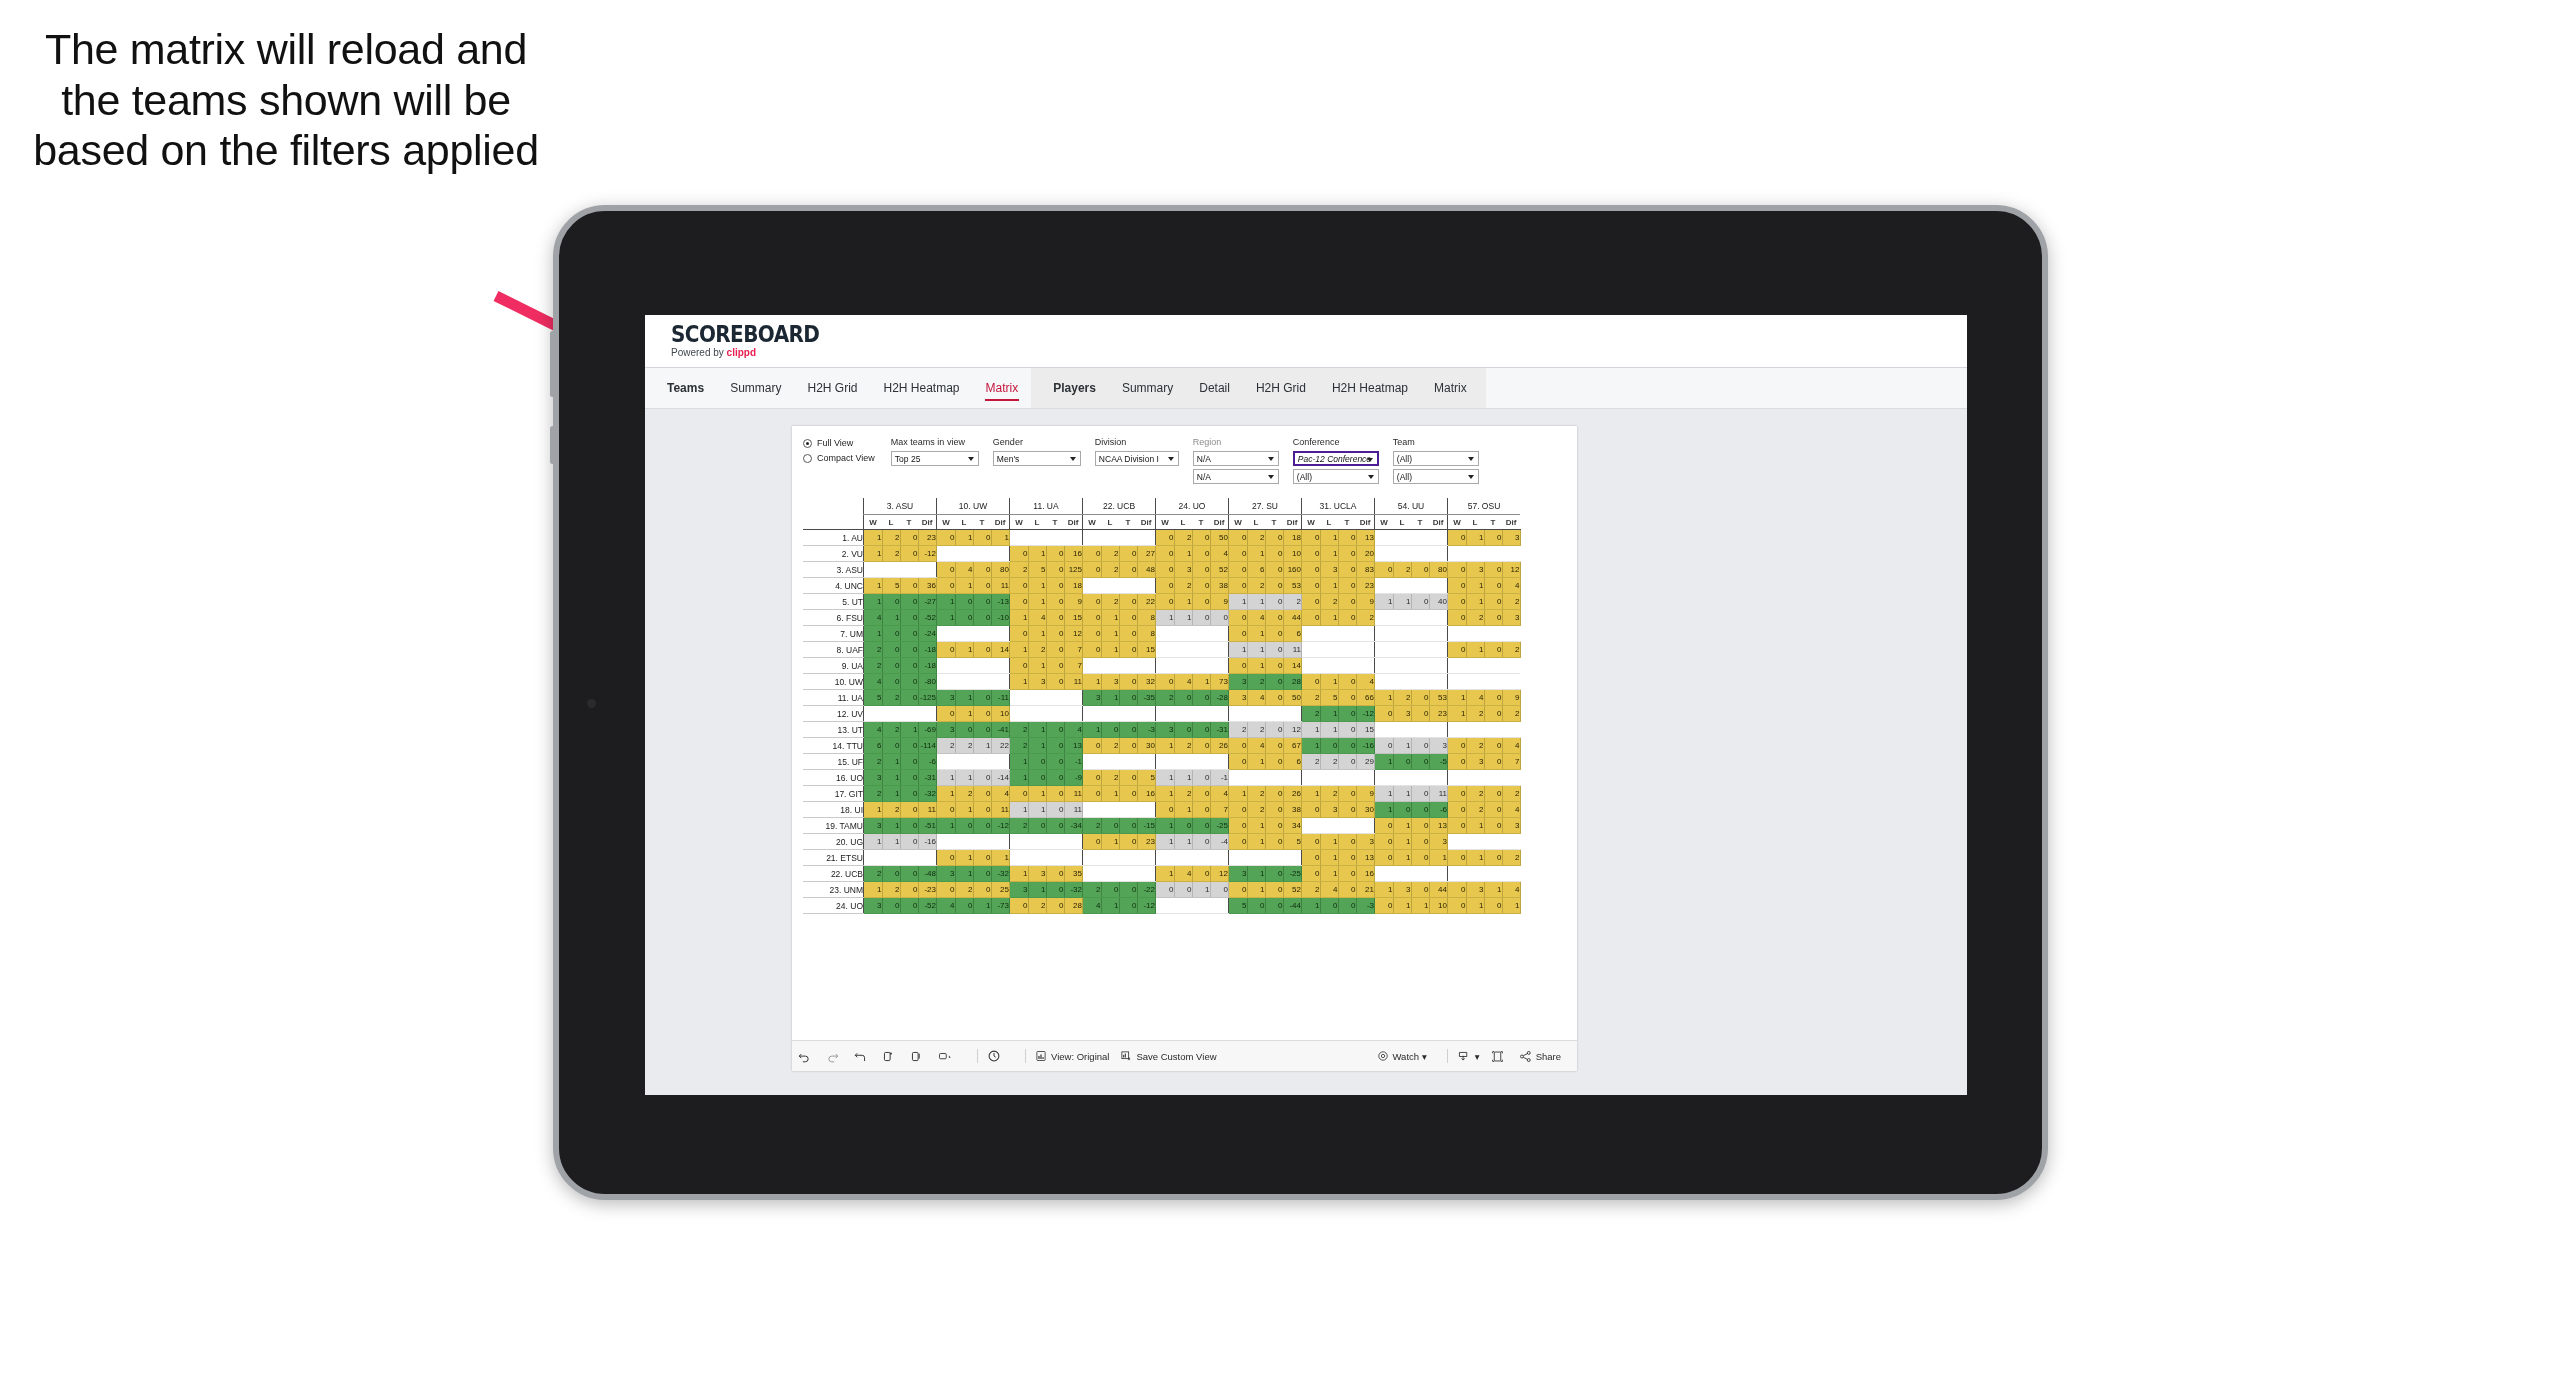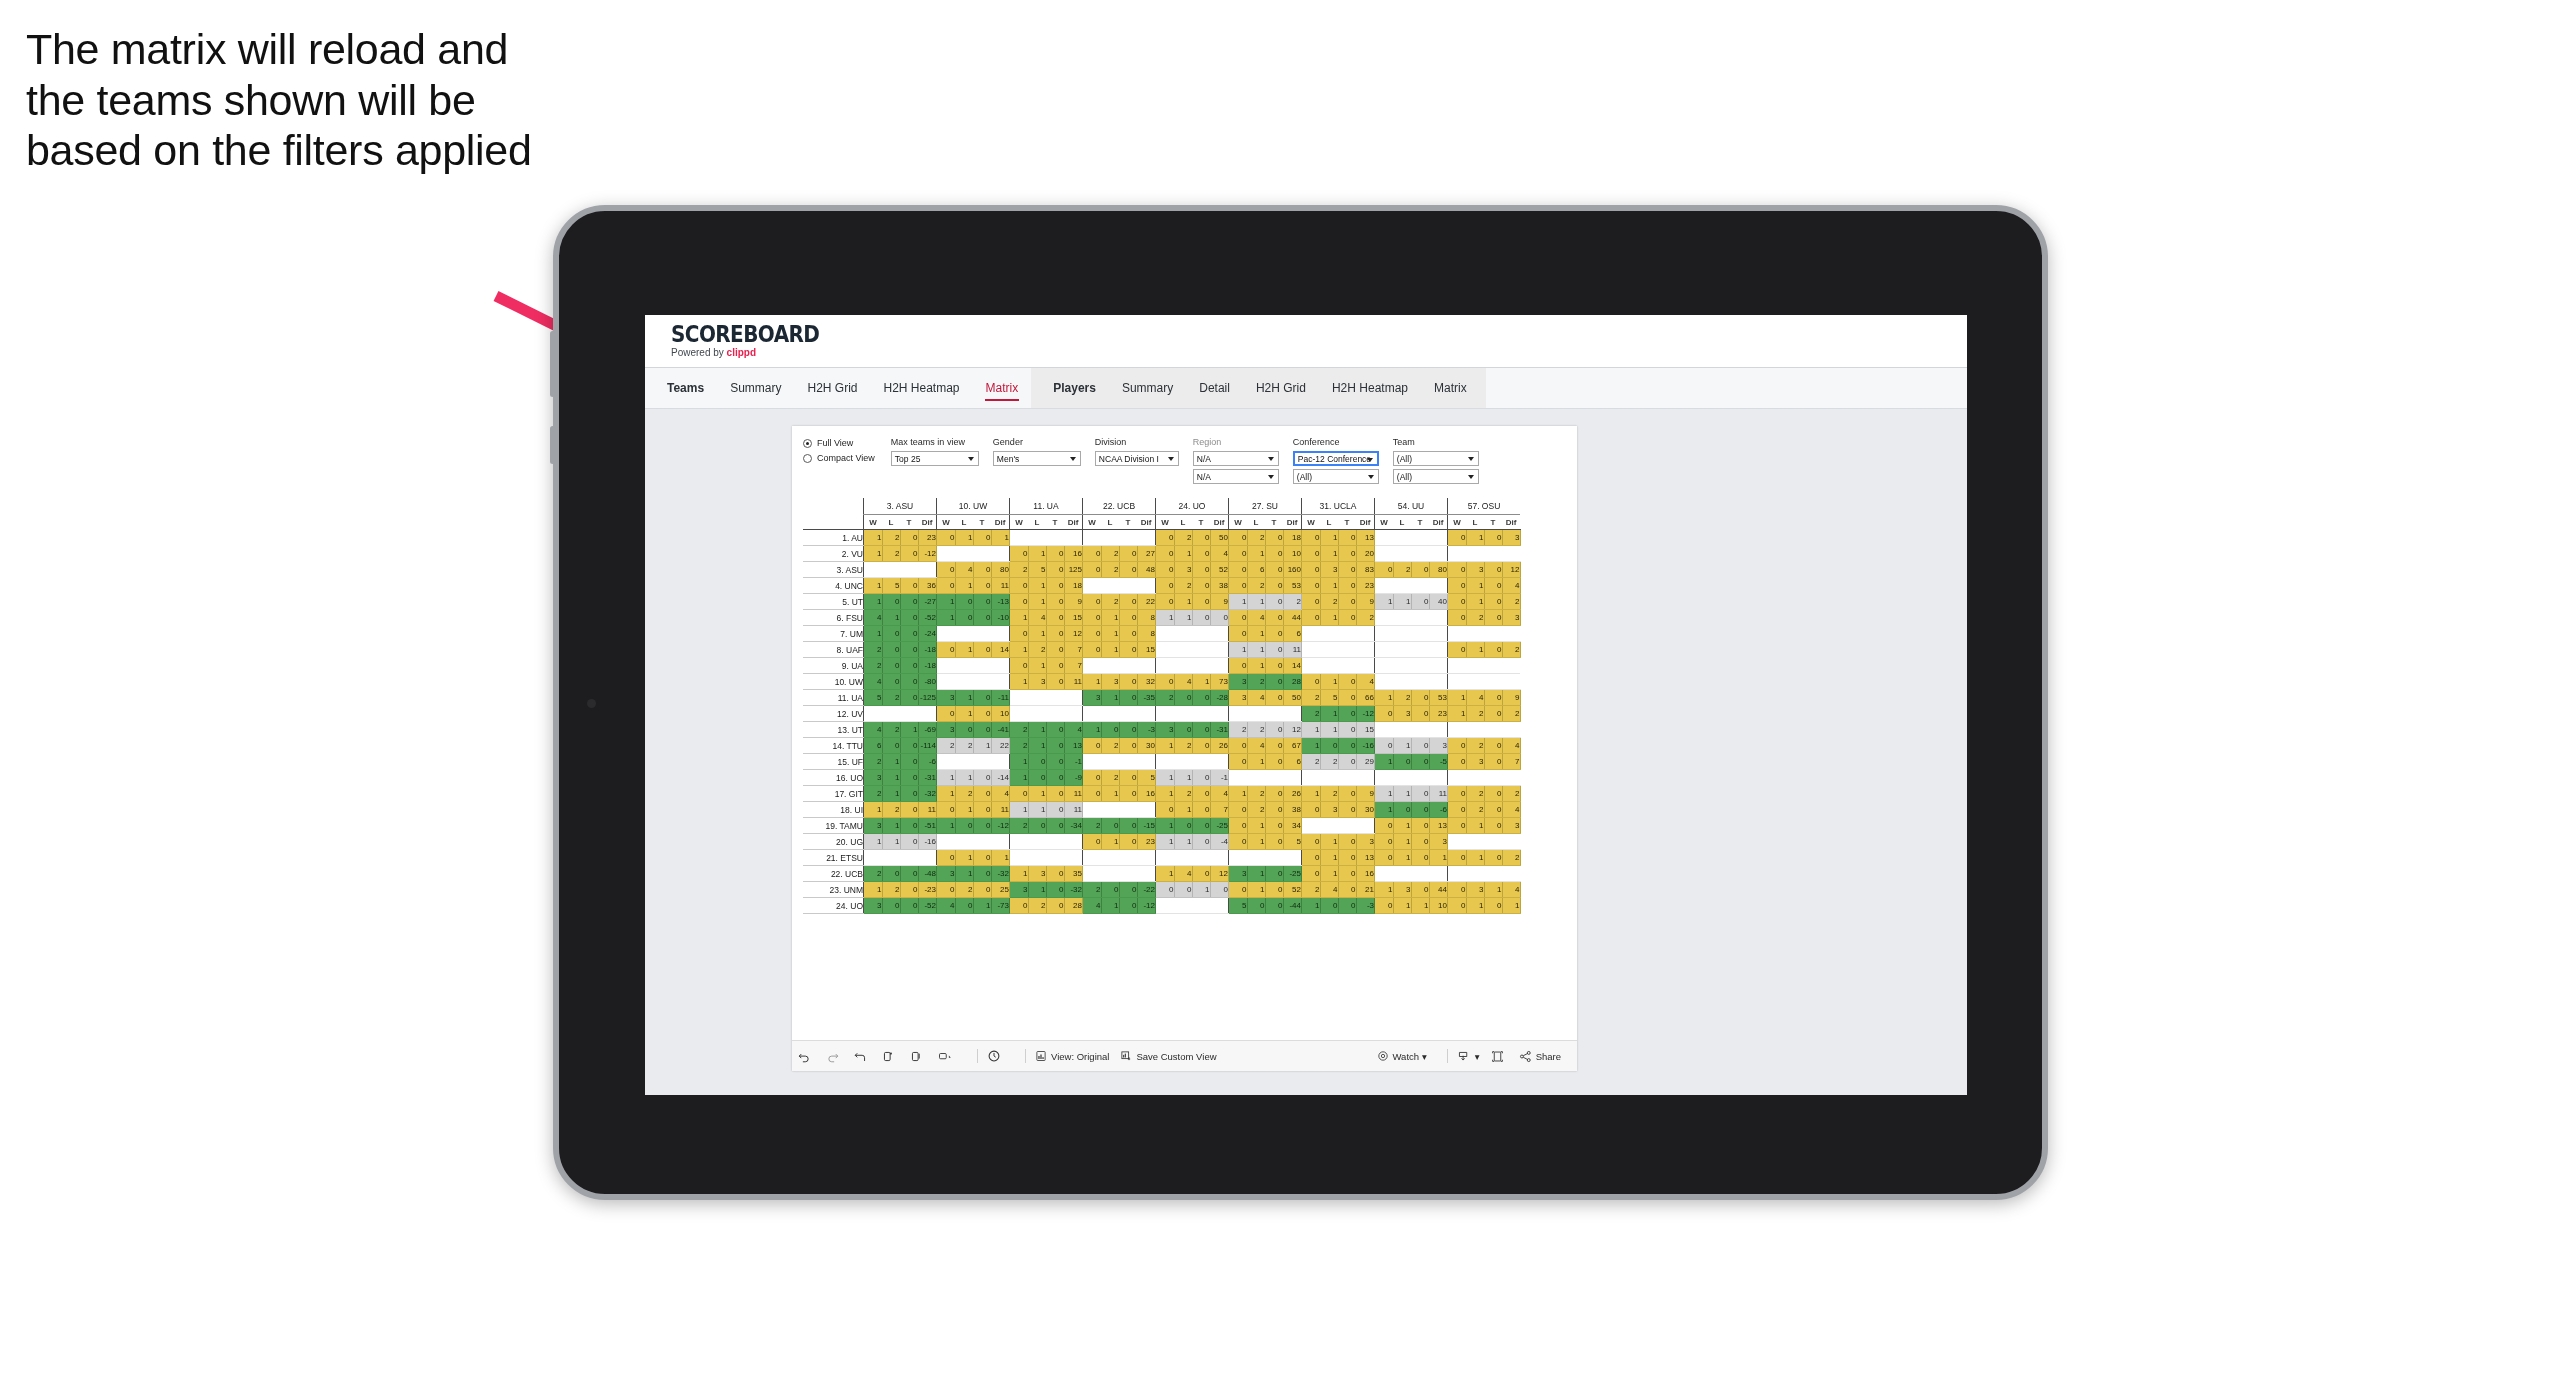--- a/index.html
+++ b/index.html
@@ -6,21 +6,21 @@
   body{
     width:2568px;height:1382px;background:#ffffff;
     font-family:"Liberation Sans", sans-serif;
     overflow:hidden;position:relative;
   }
   
   #annotation{
     position:absolute;left:26px;top:24px;width:520px;
     font-size:43px;line-height:1.18;color:#111111;
     font-family:"Liberation Sans", sans-serif;font-weight:400;
-    letter-spacing:-0.3px;white-space:pre-wrap;
+    letter-spacing:-0.3px;white-space:pre-wrap;text-align:center;
   }
   
   #arrow{position:absolute;left:490px;top:290px;width:470px;height:240px;pointer-events:none;}
   
   #tablet{
     position:absolute;left:553px;top:205px;width:1495px;height:995px;
     background:#1d1d1f;border-radius:52px;
     border:6px solid #9fa3a8;
     box-sizing:border-box;
     box-shadow:0 4px 18px rgba(0,0,0,.28);
@@ -88,21 +88,21 @@
   .flabel{font-size:9px;color:#2a2a2a;margin-bottom:3px;height:11px;}
   .flabel.dim{color:#8d8d8d;}
   .sel-box{
     width:86px;height:15px;border:1px solid #a9a9a9;background:#fff;
     font-size:8.5px;color:#141414;display:flex;align-items:center;
     padding:0 3px;box-sizing:border-box;position:relative;margin-bottom:3px;
     cursor:pointer;
   }
   .sel-box.w-md{width:88px;}
   .sel-box.w-lg{width:84px;}
-  .sel-box.focus{border:2px solid #3b82f6;}
+  .sel-box.focus{border:2px solid #4c1d95;font-style:italic;}
   .sel-box .caret{position:absolute;right:4px;top:5px;
     border-left:3px solid transparent;border-right:3px solid transparent;border-top:4px solid #222;}
   .radios{margin-right:16px;padding-top:1px;}
   .radio{display:flex;align-items:center;font-size:9px;color:#1f1f1f;margin-bottom:5px;cursor:pointer;}
   .radio .dot{
     width:9px;height:9px;border-radius:50%;border:1px solid #5a5a5a;background:#fff;
     margin-right:5px;box-sizing:border-box;position:relative;
   }
   .radio.on .dot:after{
     content:"";position:absolute;left:2px;top:2px;width:3px;height:3px;border-radius:50%;background:#222;

